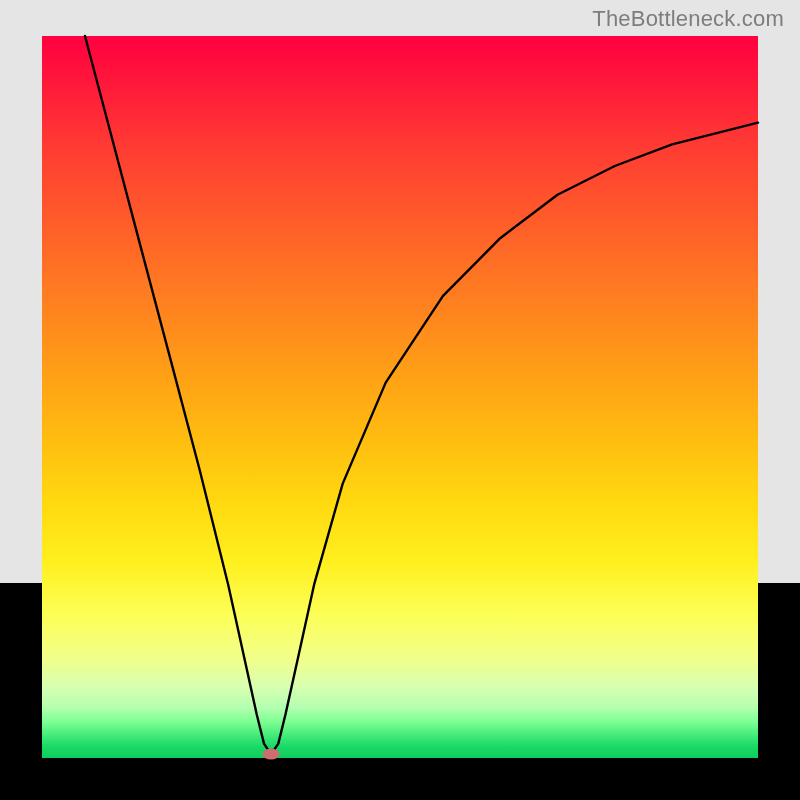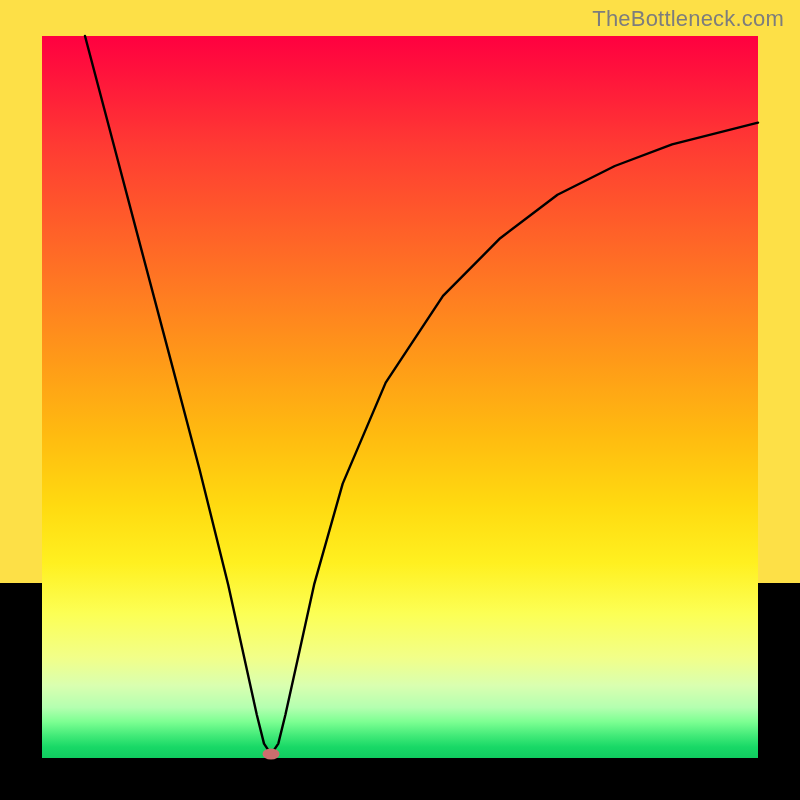--- a/index.html
+++ b/index.html
@@ -8,21 +8,21 @@
     width: 800px;
     height: 800px;
     overflow: hidden;
     background: #000;
     font-family: Arial, Helvetica, sans-serif;
   }
   .frame {
     position: relative;
     width: 800px;
     height: 583px;
-    background: #fde047;
+    background: #e5e5e5;
   }
   .plot-area {
     position: absolute;
     left: 42px;
     top: 36px;
     width: 716px;
     height: 722px;
     
     background: linear-gradient(
       to bottom,

